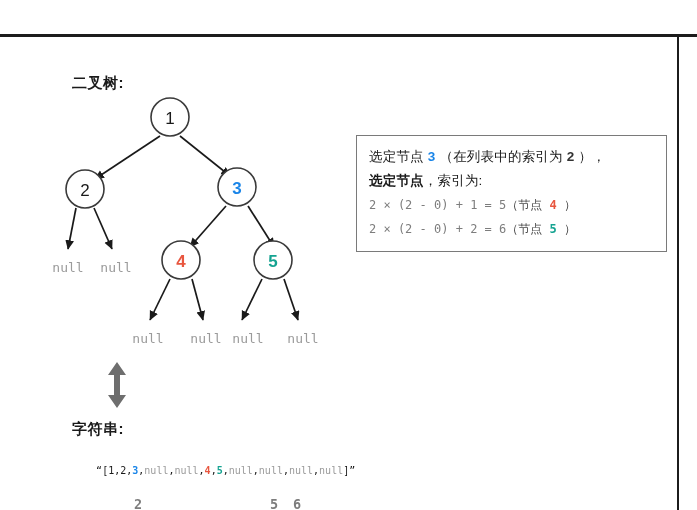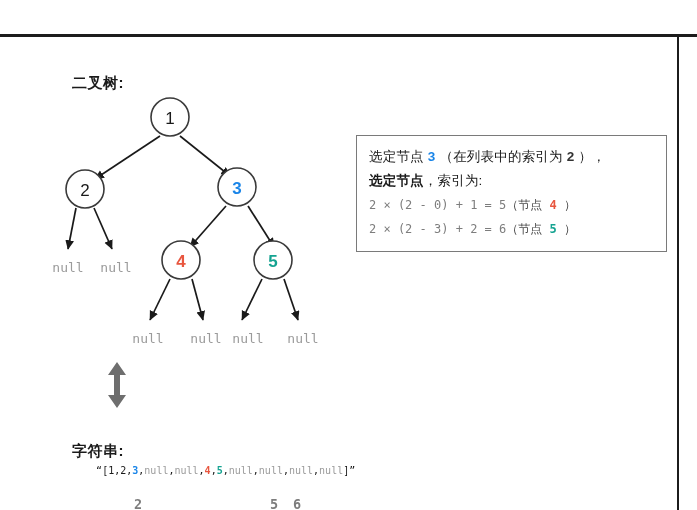--- a/index.html
+++ b/index.html
@@ -42,21 +42,21 @@
   
   .heading {
     position: absolute;
     font-weight: bold;
     font-size: 15px;
     color: #1a1a1a;
     letter-spacing: 0.5px;
     white-space: nowrap;
   }
   #tree-heading { left: 72px; top: 40px; }
-  #string-heading { left: 72px; top: 408px; }
+  #string-heading { left: 72px; top: 386px; }
 
   
   #tree-svg {
     position: absolute;
     left: 40px;
     top: 58px;
   }
   .node-circle {
     fill: #ffffff;
     stroke: #3a3a3a;
@@ -236,21 +236,21 @@
 
     <div class="info-line cjk">
       <b>选定节点</b><span>，索引为:</span>
     </div>
 
     <div class="info-line mono">
       <span class="tok-grey">2 × (2 - 0) + 1 = 5</span><span>（节点</span><span>&nbsp;</span><span class="tok-orange">4</span><span>&nbsp;</span><span>）</span>
     </div>
 
     <div class="info-line mono">
-      <span class="tok-grey">2 × (2 - 3) + 2 = 6</span><span>（节点</span><span>&nbsp;</span><span class="tok-teal">5</span><span>&nbsp;</span><span>）</span>
+      <span class="tok-grey">2 × (2 - 0) + 2 = 6</span><span>（节点</span><span>&nbsp;</span><span class="tok-teal">5</span><span>&nbsp;</span><span>）</span>
     </div>
   </div>
 
   <svg id="double-arrow" width="28" height="48" viewBox="0 0 28 48">
     <path d="M14 1 L23 14 L17 14 L17 34 L23 34 L14 47 L5 34 L11 34 L11 14 L5 14 Z" fill="#6e6e6e"></path>
   </svg>
 
   <div class="heading" id="string-heading">字符串:</div>
 
   <div id="string-line">

